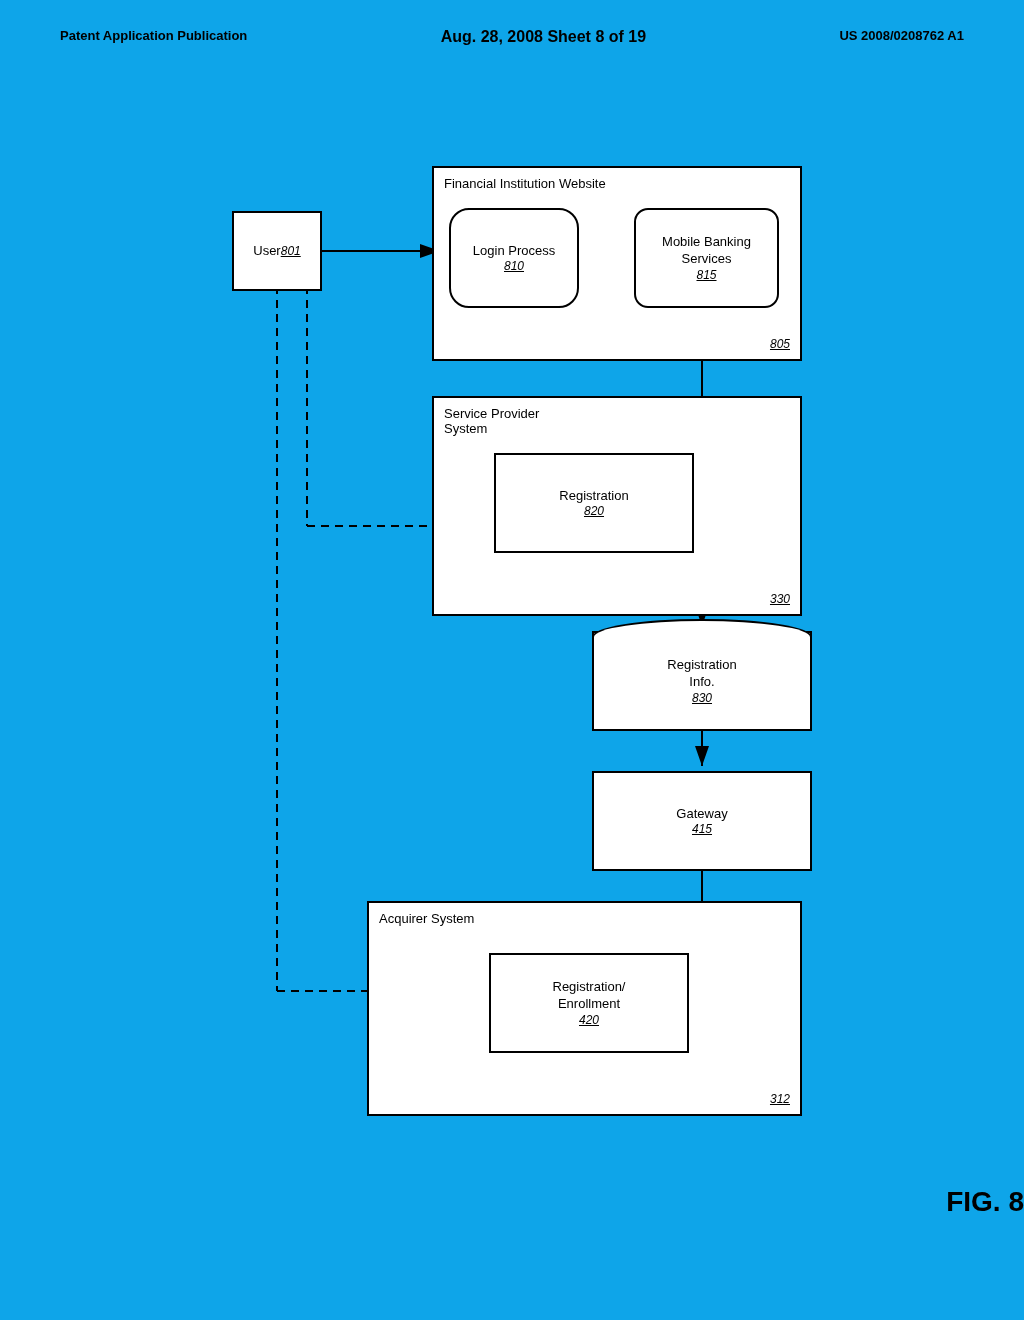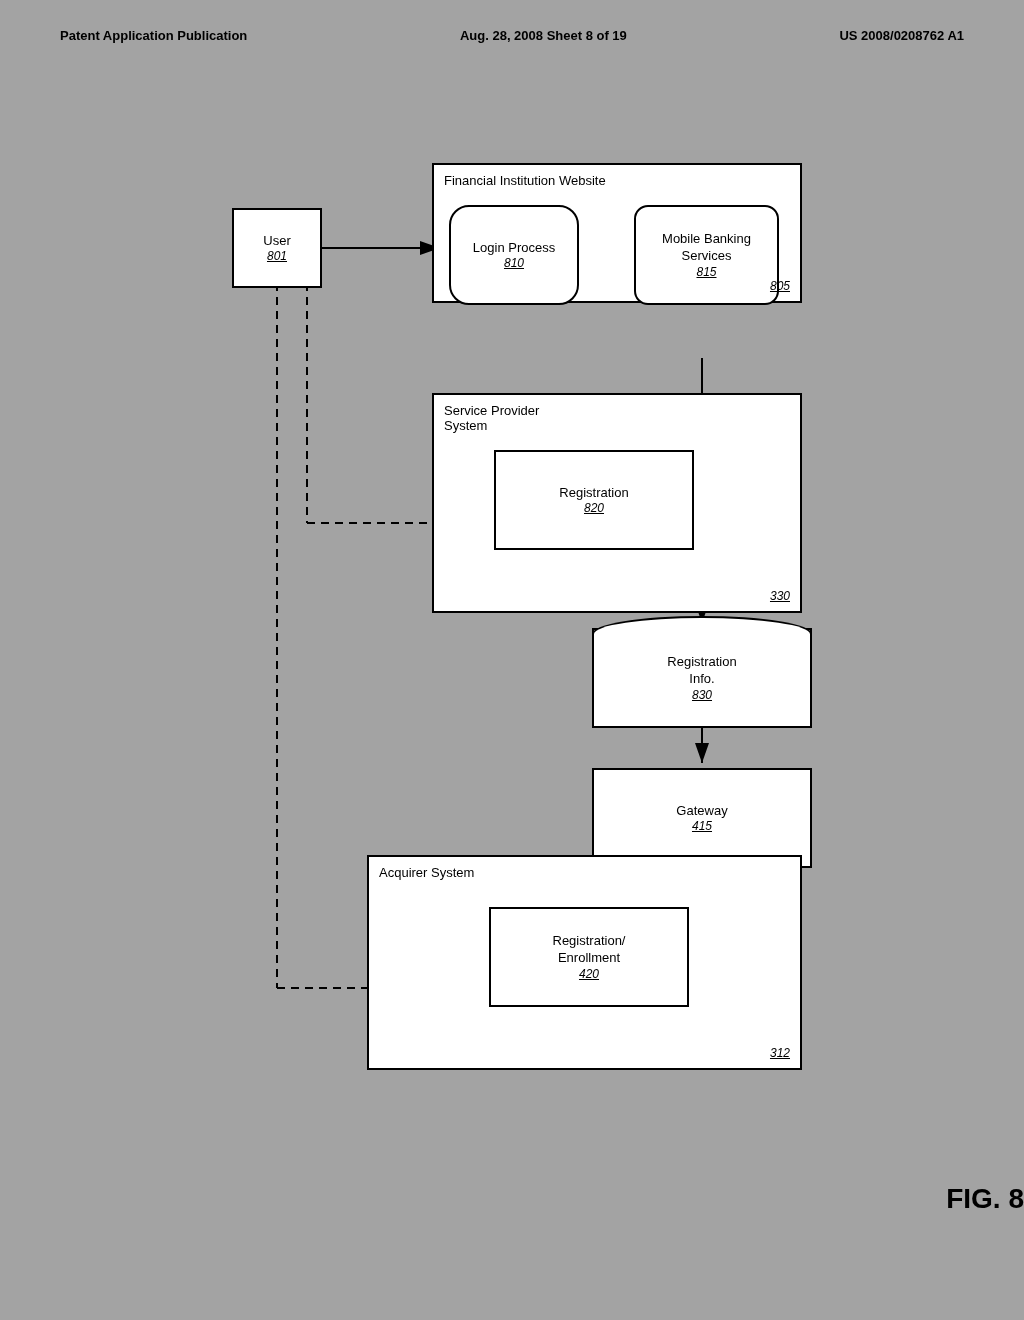--- a/index.html
+++ b/index.html
@@ -7,35 +7,35 @@
       background: #fff;
       font-family: Arial, sans-serif;
       width: 1024px;
       min-height: 1320px;
       position: relative;
     }
 
     .page {
       width: 1024px;
       min-height: 1320px;
-      background: #a3a3a3;
+      background: #0ea5e9;
       position: relative;
     }
 
     
     .header {
       display: flex;
       justify-content: space-between;
       padding: 28px 60px 10px 60px;
       font-size: 13px;
       font-weight: bold;
     }
 
     .header-left { font-weight: bold; font-size: 13px; }
-    .header-center { font-size: 13px; }
+    .header-center { font-size: 16px; }
     .header-right { font-size: 13px; }
 
     
     .diagram-area {
       position: relative;
       margin: 20px auto 0 auto;
       width: 820px;
       height: 1080px;
       left: 100px;
     }
@@ -99,21 +99,21 @@
       margin-top: 30px;
       padding-bottom: 20px;
     }
 
     
     .user-box {
       position: absolute;
       border: 2px solid #000;
       background: #fff;
       display: flex;
-      flex-direction: column;
+      flex-direction: row;
       align-items: center;
       justify-content: center;
       text-align: center;
     }
   </style>
 </head>
 <body>
 
 <div class="page">
 
@@ -154,21 +154,21 @@
       <line x1="105" y1="210" x2="105" y2="450" stroke="#000" stroke-width="2" stroke-dasharray="8,6"></line>
       <line x1="105" y1="450" x2="395" y2="450" stroke="#000" stroke-width="2" stroke-dasharray="8,6" marker-end="url(#arrowhead)"></line>
 
     </svg>
 
     <div class="user-box box" style="left: 30px; top: 135px; width: 90px; height: 80px;">
       <span class="box-label">User</span>
       <span class="box-id">801</span>
     </div>
 
-    <div class="container-box" style="left: 230px; top: 90px; width: 370px; height: 140px;">
+    <div class="container-box" style="left: 230px; top: 90px; width: 370px; height: 195px;">
       <span class="container-label">Financial Institution Website</span>
 
       <div class="box" style="position: absolute; left: 15px; top: 40px; width: 130px; height: 100px; border-radius: 20px;">
         <span class="box-label">Login Process</span>
         <span class="box-id">810</span>
       </div>
 
       <div class="box" style="position: absolute; left: 200px; top: 40px; width: 145px; height: 100px; border-radius: 14px;">
         <span class="box-label" style="white-space: pre-line;">Mobile Banking
 Services</span>
@@ -200,21 +200,21 @@
                   background: #fff;"></div>
       <span class="box-label">Registration<br>Info.</span>
       <span class="box-id">830</span>
     </div>
 
     <div class="box" style="left: 390px; top: 695px; width: 220px; height: 100px;">
       <span class="box-label">Gateway</span>
       <span class="box-id">415</span>
     </div>
 
-    <div class="container-box" style="left: 165px; top: 782px; width: 435px; height: 215px;">
+    <div class="container-box" style="left: 165px; top: 825px; width: 435px; height: 215px;">
       <span class="container-label">Acquirer System</span>
 
       <div class="box" style="position: absolute; left: 120px; top: 50px; width: 200px; height: 100px;">
         <span class="box-label">Registration/<br>Enrollment</span>
         <span class="box-id">420</span>
       </div>
 
       <span style="position:absolute; bottom: 8px; right: 10px; font-style: italic; text-decoration: underline; font-size: 12px;">312</span>
     </div>
 

